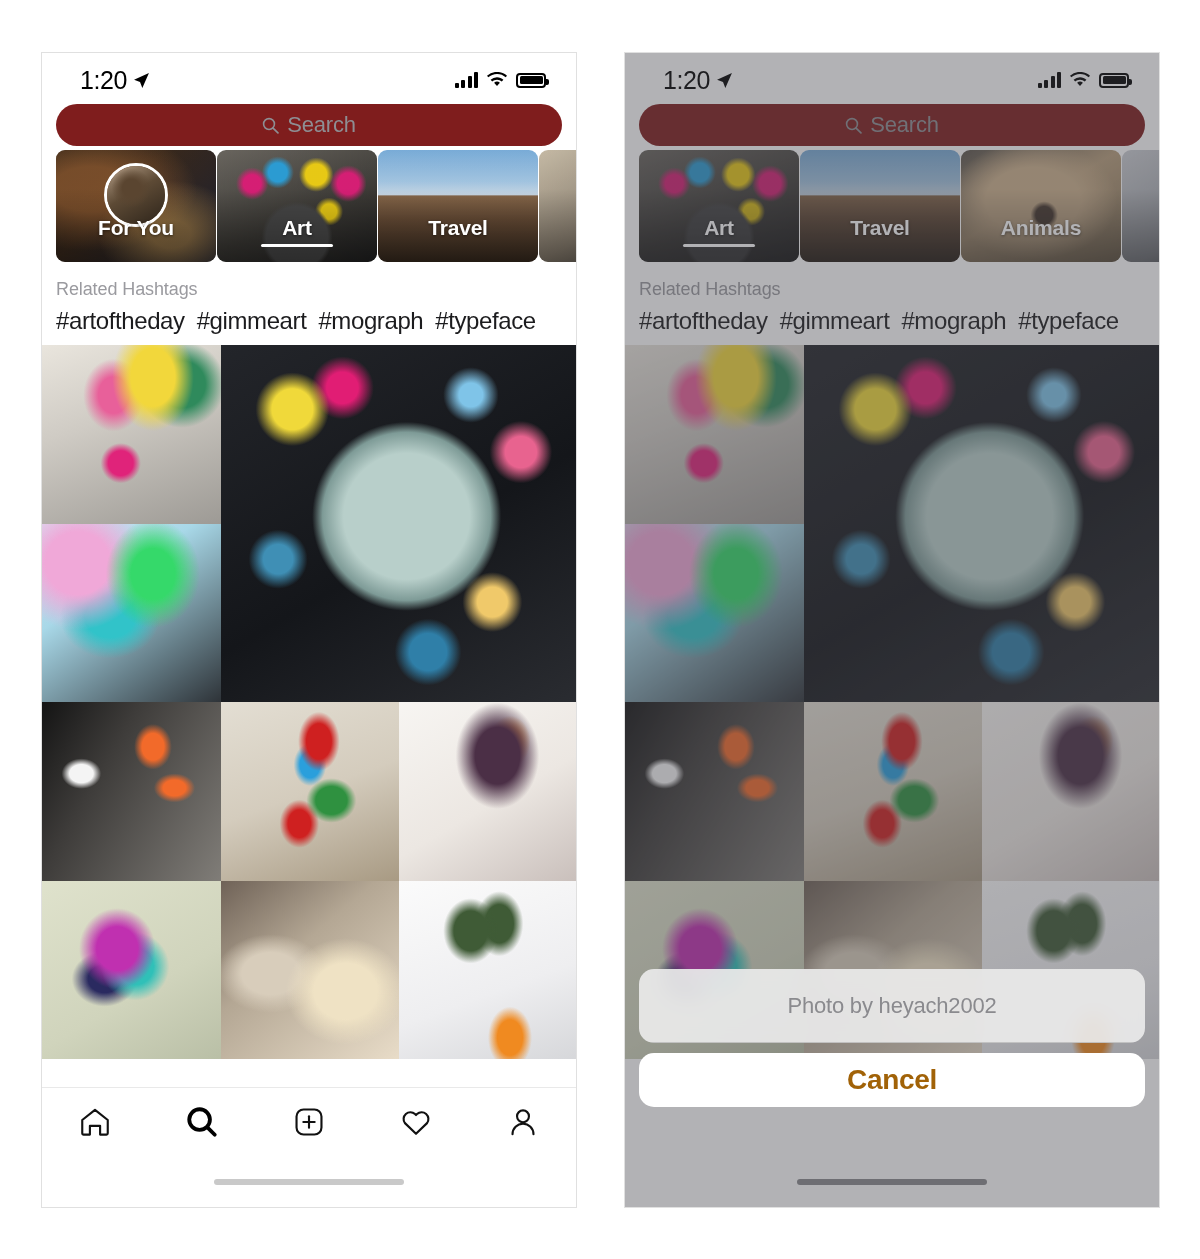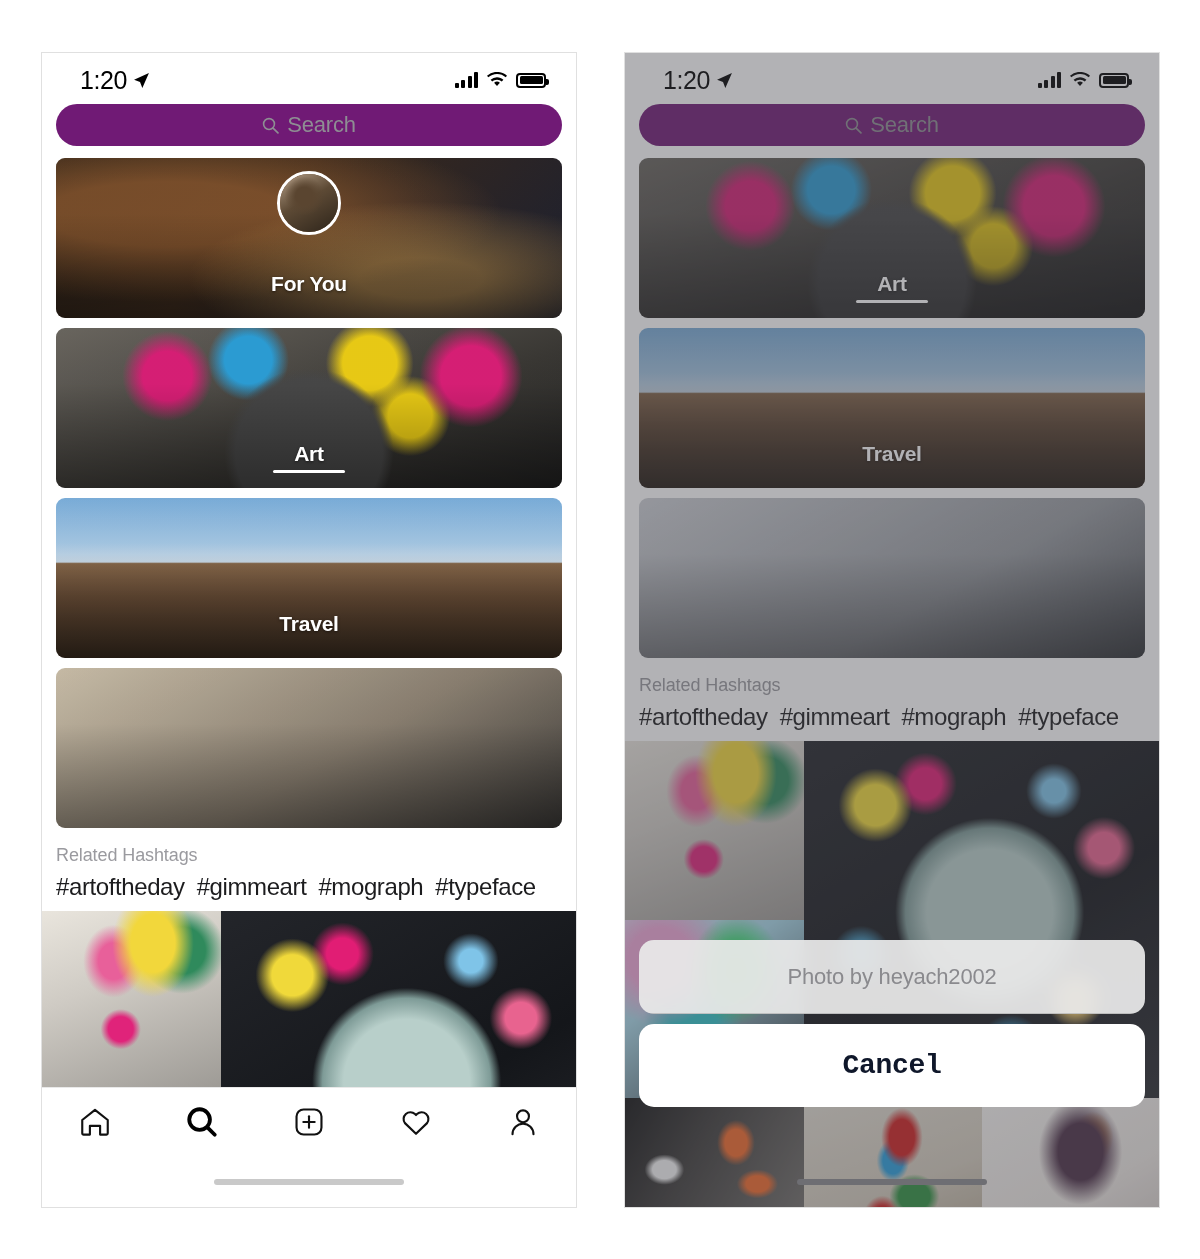--- a/index.html
+++ b/index.html
@@ -41,28 +41,28 @@
   .wifi { width: 20px; height: 16px; }
   .batt { position: relative; width: 30px; height: 15px; border: 2px solid #000;
           border-radius: 4px; }
   .batt::before { content:""; position:absolute; left:1.5px; top:1.5px;
           width: 23px; height: 8px; background:#000; border-radius:1.5px; }
   .batt::after { content:""; position:absolute; right:-4.5px; top:4px;
           width: 2.5px; height: 6px; background:#000; border-radius: 0 2px 2px 0; }
 
   
   .searchbar {
-    margin: 3px 14px 0; height: 42px; background: #701a75; border-radius: 21px;
+    margin: 3px 14px 0; height: 42px; background: #7f1d1d; border-radius: 21px;
     display: flex; align-items: center; justify-content: center; gap: 8px;
   }
   .searchbar .mag { width: 17px; height: 17px; }
   .search-ph { font-size: 22px; color: #8e8e93; letter-spacing: -.2px; }
 
   
-  .cats { display: flex; gap: 10px; padding: 12px 14px 0; overflow: hidden; flex-direction: column; }
+  .cats { display: flex; gap: 1px; padding: 4px 14px 0; overflow: hidden; }
   .cat {
     position: relative; flex: 0 0 160px; height: 112px; border-radius: 9px;
     overflow: hidden; display: flex; align-items: flex-end; justify-content: center;
   }
   .cat .bg { position: absolute; inset: 0; }
   .cat .shade { position: absolute; inset: 0;
     background: linear-gradient(to bottom, rgba(0,0,0,.05) 35%, rgba(0,0,0,.40) 100%); }
   .cat .label {
     position: relative; color: #fff; font-size: 21px; font-weight: 600;
     letter-spacing: -.2px; margin-bottom: 22px;
@@ -197,23 +197,23 @@
   .sheet-head {
     height: 74px; display: flex; align-items: center; justify-content: center;
     font-size: 22px; color: #8a8a8e; letter-spacing: -.2px;
     border-bottom: 1px solid rgba(150,150,150,.45);
   }
   .sheet-action {
     height: 74px; display: flex; align-items: center; justify-content: center;
     font-size: 28px; color: #2c8cf5; letter-spacing: -.3px;
   }
   .sheet-cancel {
-    margin-top: 10px; height: 83px; background: #fff; border-radius: 15px;
+    margin-top: 10px; height: 54px; background: #fff; border-radius: 15px;
     display: flex; align-items: center; justify-content: center;
-    font-size: 28px; font-weight: 700; color: #0f172a; letter-spacing: -.3px; font-family: Liberation Mono, monospace;
+    font-size: 28px; font-weight: 700; color: #a16207; letter-spacing: -.3px;
   }
   .home-indicator.dark { background: #6e6e73; }
 </style>
 </head>
 <body>
 
 <div class="stage">
 
   <div class="phone" id="phone-left">
     <div class="screen">
@@ -382,20 +382,25 @@
           <div class="bg bg-art"></div>
           <div class="shade"></div>
           <span class="label">Art</span>
           <span class="underline"></span>
         </div>
         <div class="cat">
           <div class="bg bg-travel"></div>
           <div class="shade"></div>
           <span class="label">Travel</span>
         </div>
+        <div class="cat">
+          <div class="bg bg-animals"></div>
+          <div class="shade"></div>
+          <span class="label">Animals</span>
+        </div>
         <div class="cat partial">
           <div class="bg bg-next2"></div>
           <div class="shade"></div>
         </div>
       </div>
 
       <div class="hashwrap">
         <div class="hash-title">Related Hashtags</div>
         <div class="hash-list">
           <span>#artoftheday</span><span>#gimmeart</span><span>#mograph</span><span>#typeface</span>

